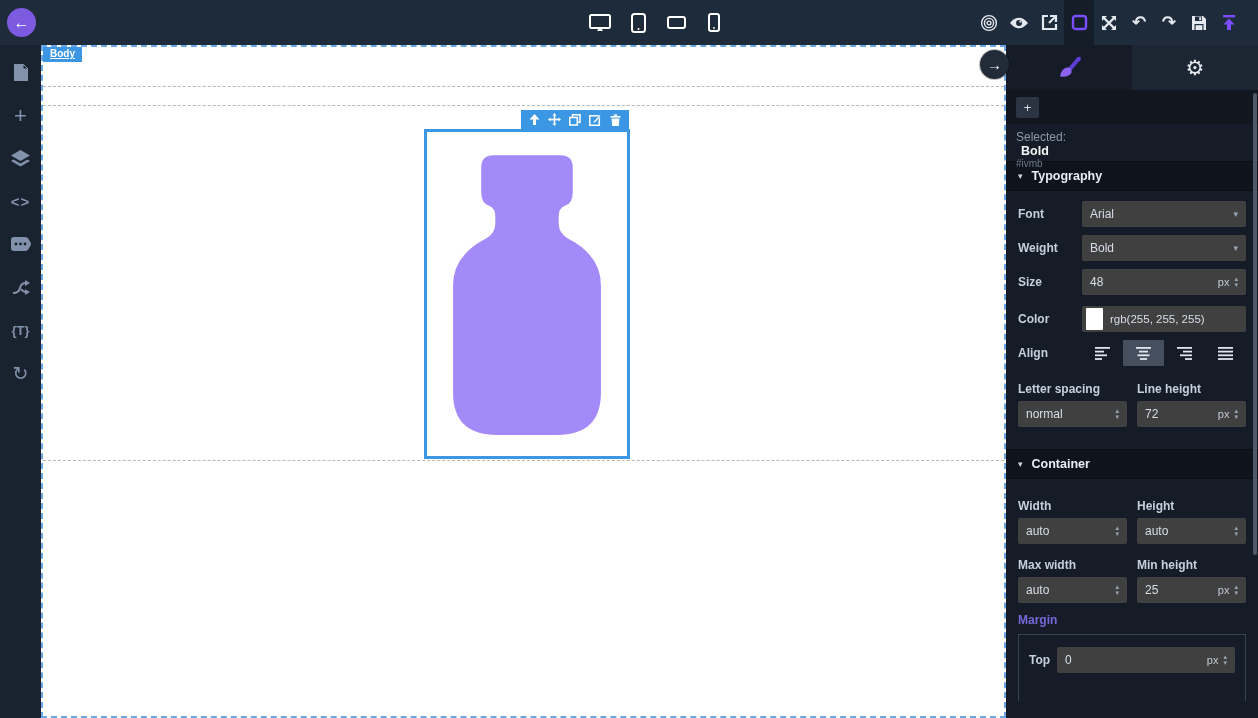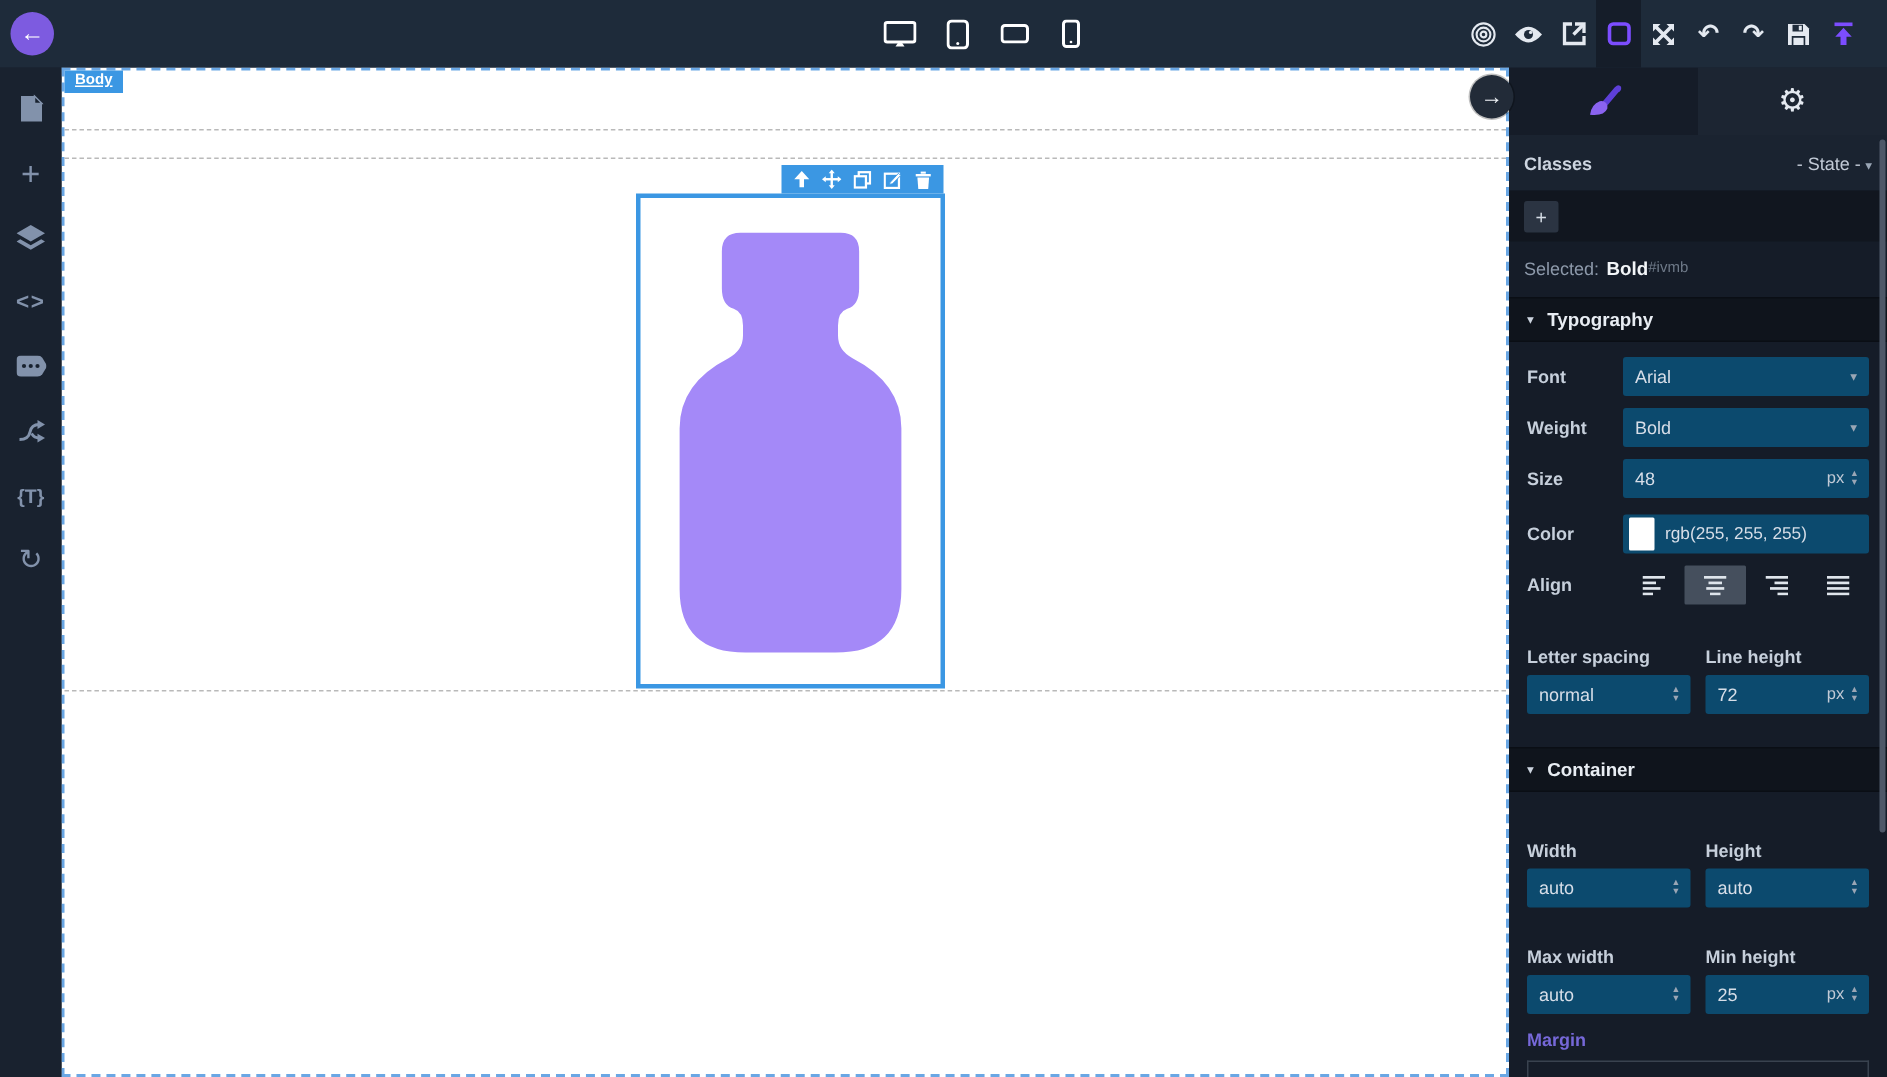--- a/index.html
+++ b/index.html
@@ -50,44 +50,44 @@
   .panel-tabs { display:flex; height:45px; }
   .p-tab { flex:1; display:flex; align-items:center; justify-content:center; cursor:pointer; background:#1c2532; }
   .p-tab.active { background:#151c28; }
   .classes-row { height:37px; background:#1a2330; display:flex; align-items:center; justify-content:space-between; padding:0 10px; }
   .classes-label { color:#cdd5e0; font-size:12px; font-weight:bold; }
   .state-select { color:#c2cad6; font-size:12px; cursor:pointer; }
   .state-select .caret { font-size:9px; color:#9aa6b5; margin-left:3px; }
   .tags-area { height:34px; background:#11161f; display:flex; align-items:center; padding:0 10px; }
   .add-class-btn { width:23px; height:21px; background:#2b3442; border-radius:2px; color:#d6dde6;
     font-size:13px; display:flex; align-items:center; justify-content:center; cursor:pointer; }
-  .selected-row { height:29px; display:flex; align-items:center; padding:6px 10px 0; }
+  .selected-row { height:29px; display:flex; align-items:flex-start; padding:6px 10px 0;flex-direction:column; }
   .sel-prefix { color:#8d99aa; font-size:12px; }
   .sel-name { color:#f2f5f8; font-size:12.5px; font-weight:bold; margin-left:5px; }
   .sel-id { color:#6e7988; font-size:10px; }
   .sector-head { height:30px; background:#0f141c; border-top:1px solid #0a0e15; border-bottom:1px solid #0a0e15;
     display:flex; align-items:center; padding:0 12px; margin-top:8px; cursor:pointer; }
   .sector-caret { color:#cdd5e0; font-size:9px; margin-right:9px; }
   .sector-title { color:#e8edf3; font-size:12.5px; font-weight:bold; }
   .sector-body { padding:10px 12px 4px; }
   .prop-row { display:flex; align-items:center; margin-bottom:8px; }
   .prop-label { width:64px; flex:none; color:#c6cfdb; font-size:12px; font-weight:bold; }
-  .field { flex:1; height:26px; background:#0c4a6e; border-radius:2px; display:flex; align-items:center;
+  .field { flex:1; height:26px; background:#404040; border-radius:2px; display:flex; align-items:center;
     padding:0 8px; color:#d7dee8; font-size:12px; cursor:pointer;justify-content:center; }
   .field .val { flex:1; }
   .field .unit { color:#c2cad6; font-size:11px; margin-right:5px; }
   .caret { color:#9aa6b5; font-size:9px; }
   .stepper { display:flex; flex-direction:column; align-items:center; color:#9aa6b5; font-size:7px; line-height:6px; cursor:pointer; }
   .swatch { width:17px; height:22px; background:#fff; border-radius:1px; margin:0 7px 0 -4px; flex:none; }
   .color-field .val { font-size:11.5px; }
   .align-group { flex:1; display:flex; height:26px; }
   .align-btn { flex:1; display:flex; align-items:center; justify-content:center; cursor:pointer; border-radius:1px; }
   .align-btn.active { background:#454f5d; }
   .grid2 { display:grid; grid-template-columns:1fr 1fr; column-gap:10px; row-gap:3px; margin-bottom:10px; }
-  .grid2 .glabel { color:#c6cfdb; font-size:12px; font-weight:bold; margin:16px 0 2px; }
+  .grid2 .glabel { color:#c6cfdb; font-size:12px; font-weight:bold; margin:4px 0 2px; }
   .margin-label { color:#7668d8; font-size:12px; font-weight:bold; margin:4px 0 7px; cursor:pointer; }
   .margin-box { border:1px solid #39424f; border-bottom:none; padding:12px 10px 14px; }
   .m-top-row { display:flex; align-items:center; justify-content:center; margin-bottom:14px; }
   .m-top-row .mlabel { color:#c6cfdb; font-size:12px; font-weight:bold; margin-right:7px; }
   .m-field { width:100px; }
   .scroll-thumb { position:absolute; right:1px; top:48px; width:4px; height:462px; background:#4e5868; border-radius:2px; cursor:pointer; }
 
   svg { display:block; }
 </style>
 </head>
@@ -291,26 +291,20 @@
         <svg width="24" height="24" viewBox="0 0 24 24">
           <path d="M13 13 L21 3.5 Q22.5 2 21.5 3.5" fill="none" stroke="#5d3fd8" stroke-width="4" stroke-linecap="round"></path>
           <path d="M3 20.5 Q4 13.5 9.5 11.5 Q12 11 13.5 12.5 Q15 14 14.5 16.5 Q12.5 21.5 3 20.5 Z" fill="#8a63f0"></path>
         </svg>
       </div>
       <div class="p-tab">
         <span class="glyph" style="font-size:21px">⚙</span>
       </div>
     </div>
 
-    <div class="classes-row">
-      <span class="classes-label">Classes</span>
-      <span class="state-select">
-        <span>- State -</span><span class="caret">▾</span>
-      </span>
-    </div>
 
     <div class="tags-area">
       <span class="add-class-btn">+</span>
     </div>
 
     <div class="selected-row">
       <span class="sel-prefix">Selected:</span>
       <span class="sel-name">Bold</span>
       <span class="sel-id">#ivmb</span>
     </div>

